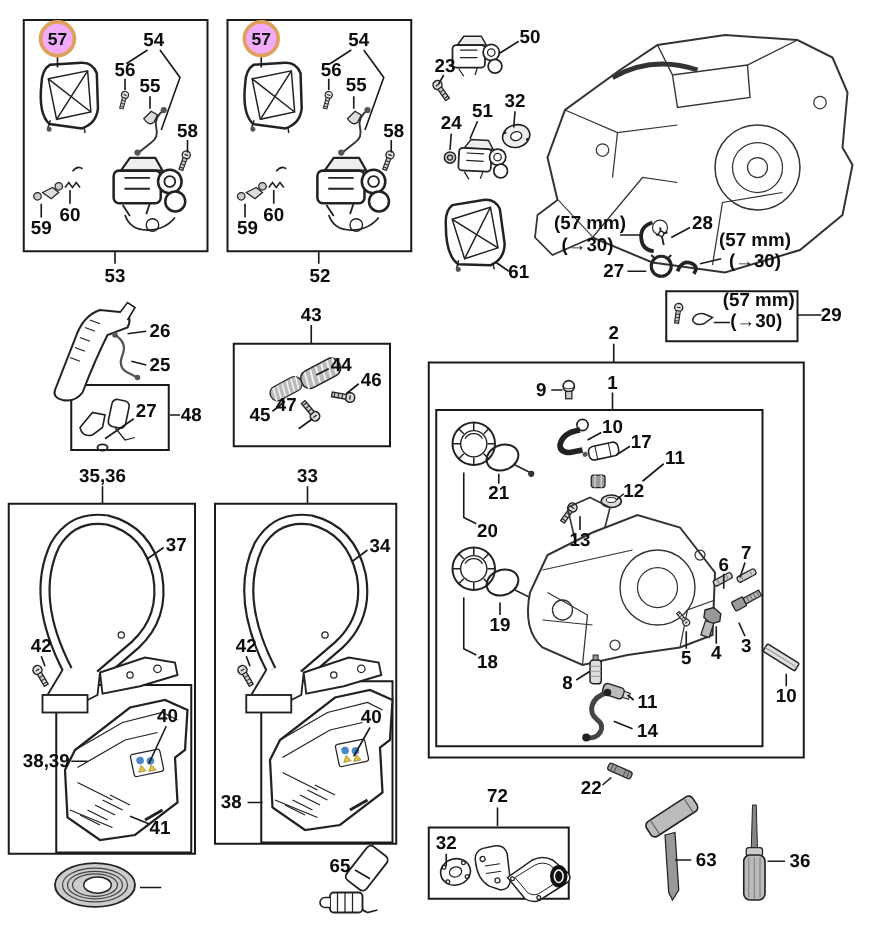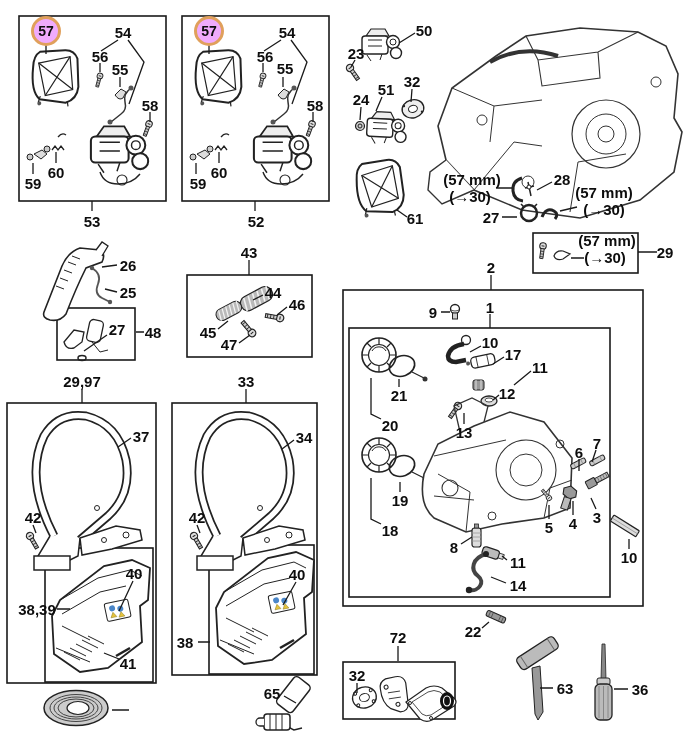--- a/index.html
+++ b/index.html
@@ -378,22 +378,22 @@
       <div class="callout" style="left: 665px; top: 252px;">29</div>
       <div class="callout" style="left: 491px; top: 267px;">2</div>
       <div class="callout" style="left: 128px; top: 265px;">26</div>
       <div class="callout" style="left: 128px; top: 292px;">25</div>
       <div class="callout" style="left: 117px; top: 329px;">27</div>
       <div class="callout" style="left: 153px; top: 332px;">48</div>
       <div class="callout" style="left: 249px; top: 252px;">43</div>
       <div class="callout" style="left: 273px; top: 292px;">44</div>
       <div class="callout" style="left: 297px; top: 304px;">46</div>
       <div class="callout" style="left: 208px; top: 332px;">45</div>
-      <div class="callout" style="left: 229px; top: 344px; text-align: right;">47</div>
-      <div class="callout" style="left: 82px; top: 381px;">29,97</div>
+      <div class="callout" style="left: 229px; top: 324px; text-align: right;">47</div>
+      <div class="callout" style="left: 82px; top: 381px;">35,36</div>
       <div class="callout" style="left: 141px; top: 436px;">37</div>
       <div class="callout" style="left: 33px; top: 517px;">42</div>
       <div class="callout" style="left: 134px; top: 573px;">40</div>
       <div class="callout" style="left: 37px; top: 609px;">38,39</div>
       <div class="callout" style="left: 128px; top: 663px;">41</div>
       <div class="callout" style="left: 144px; top: 710px; margin-top: 37px;">30</div>
       <div class="callout" style="left: 246px; top: 381px;">33</div>
       <div class="callout" style="left: 304px; top: 437px;">34</div>
       <div class="callout" style="left: 197px; top: 517px;">42</div>
       <div class="callout" style="left: 297px; top: 574px;">40</div>

